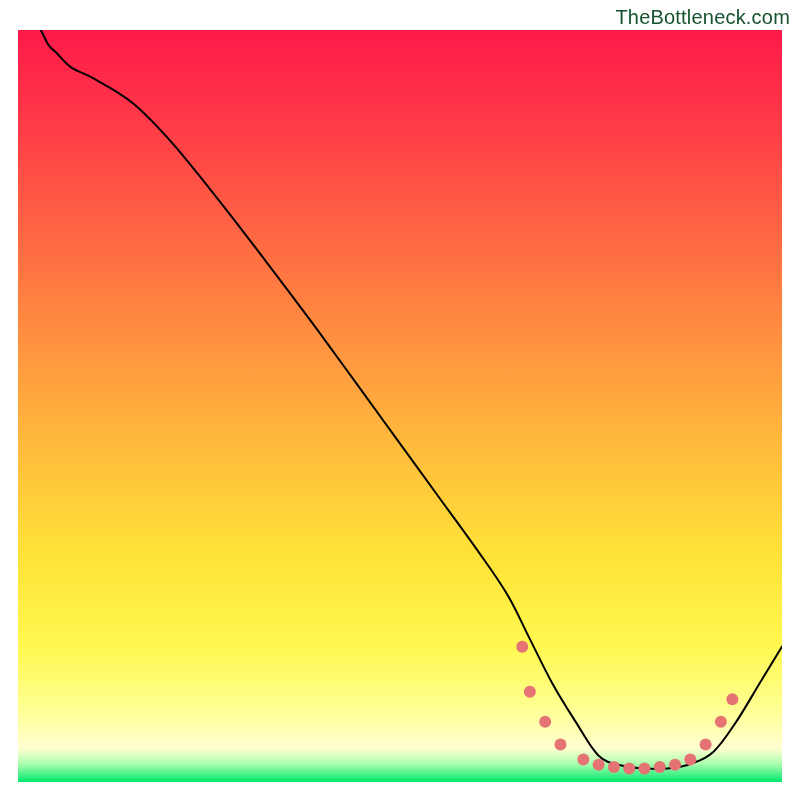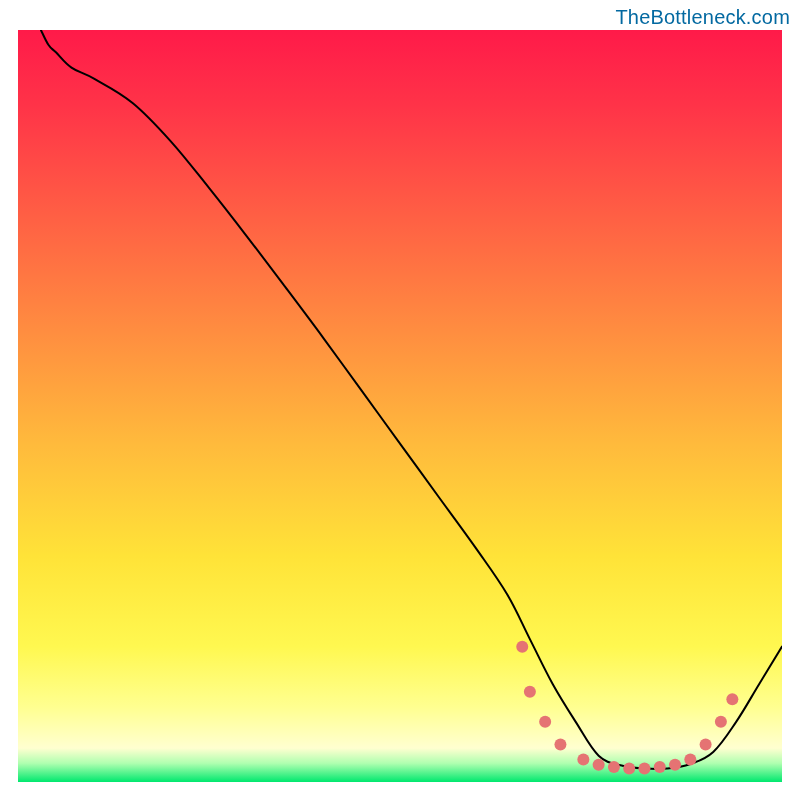--- a/index.html
+++ b/index.html
@@ -20,21 +20,21 @@
     position: absolute;
     top: 0;
     left: 0;
   }
   .attribution {
     position: absolute;
     top: 6px;
     right: 10px;
     font-size: 20px;
     font-weight: 500;
-    color: #0369a1;
+    color: #14532d;
     letter-spacing: 0.2px;
     user-select: none;
   }
 </style>
 </head>
 <body>
 
 <div class="canvas">
 
   <svg viewBox="0 0 800 800" width="800" height="800">

